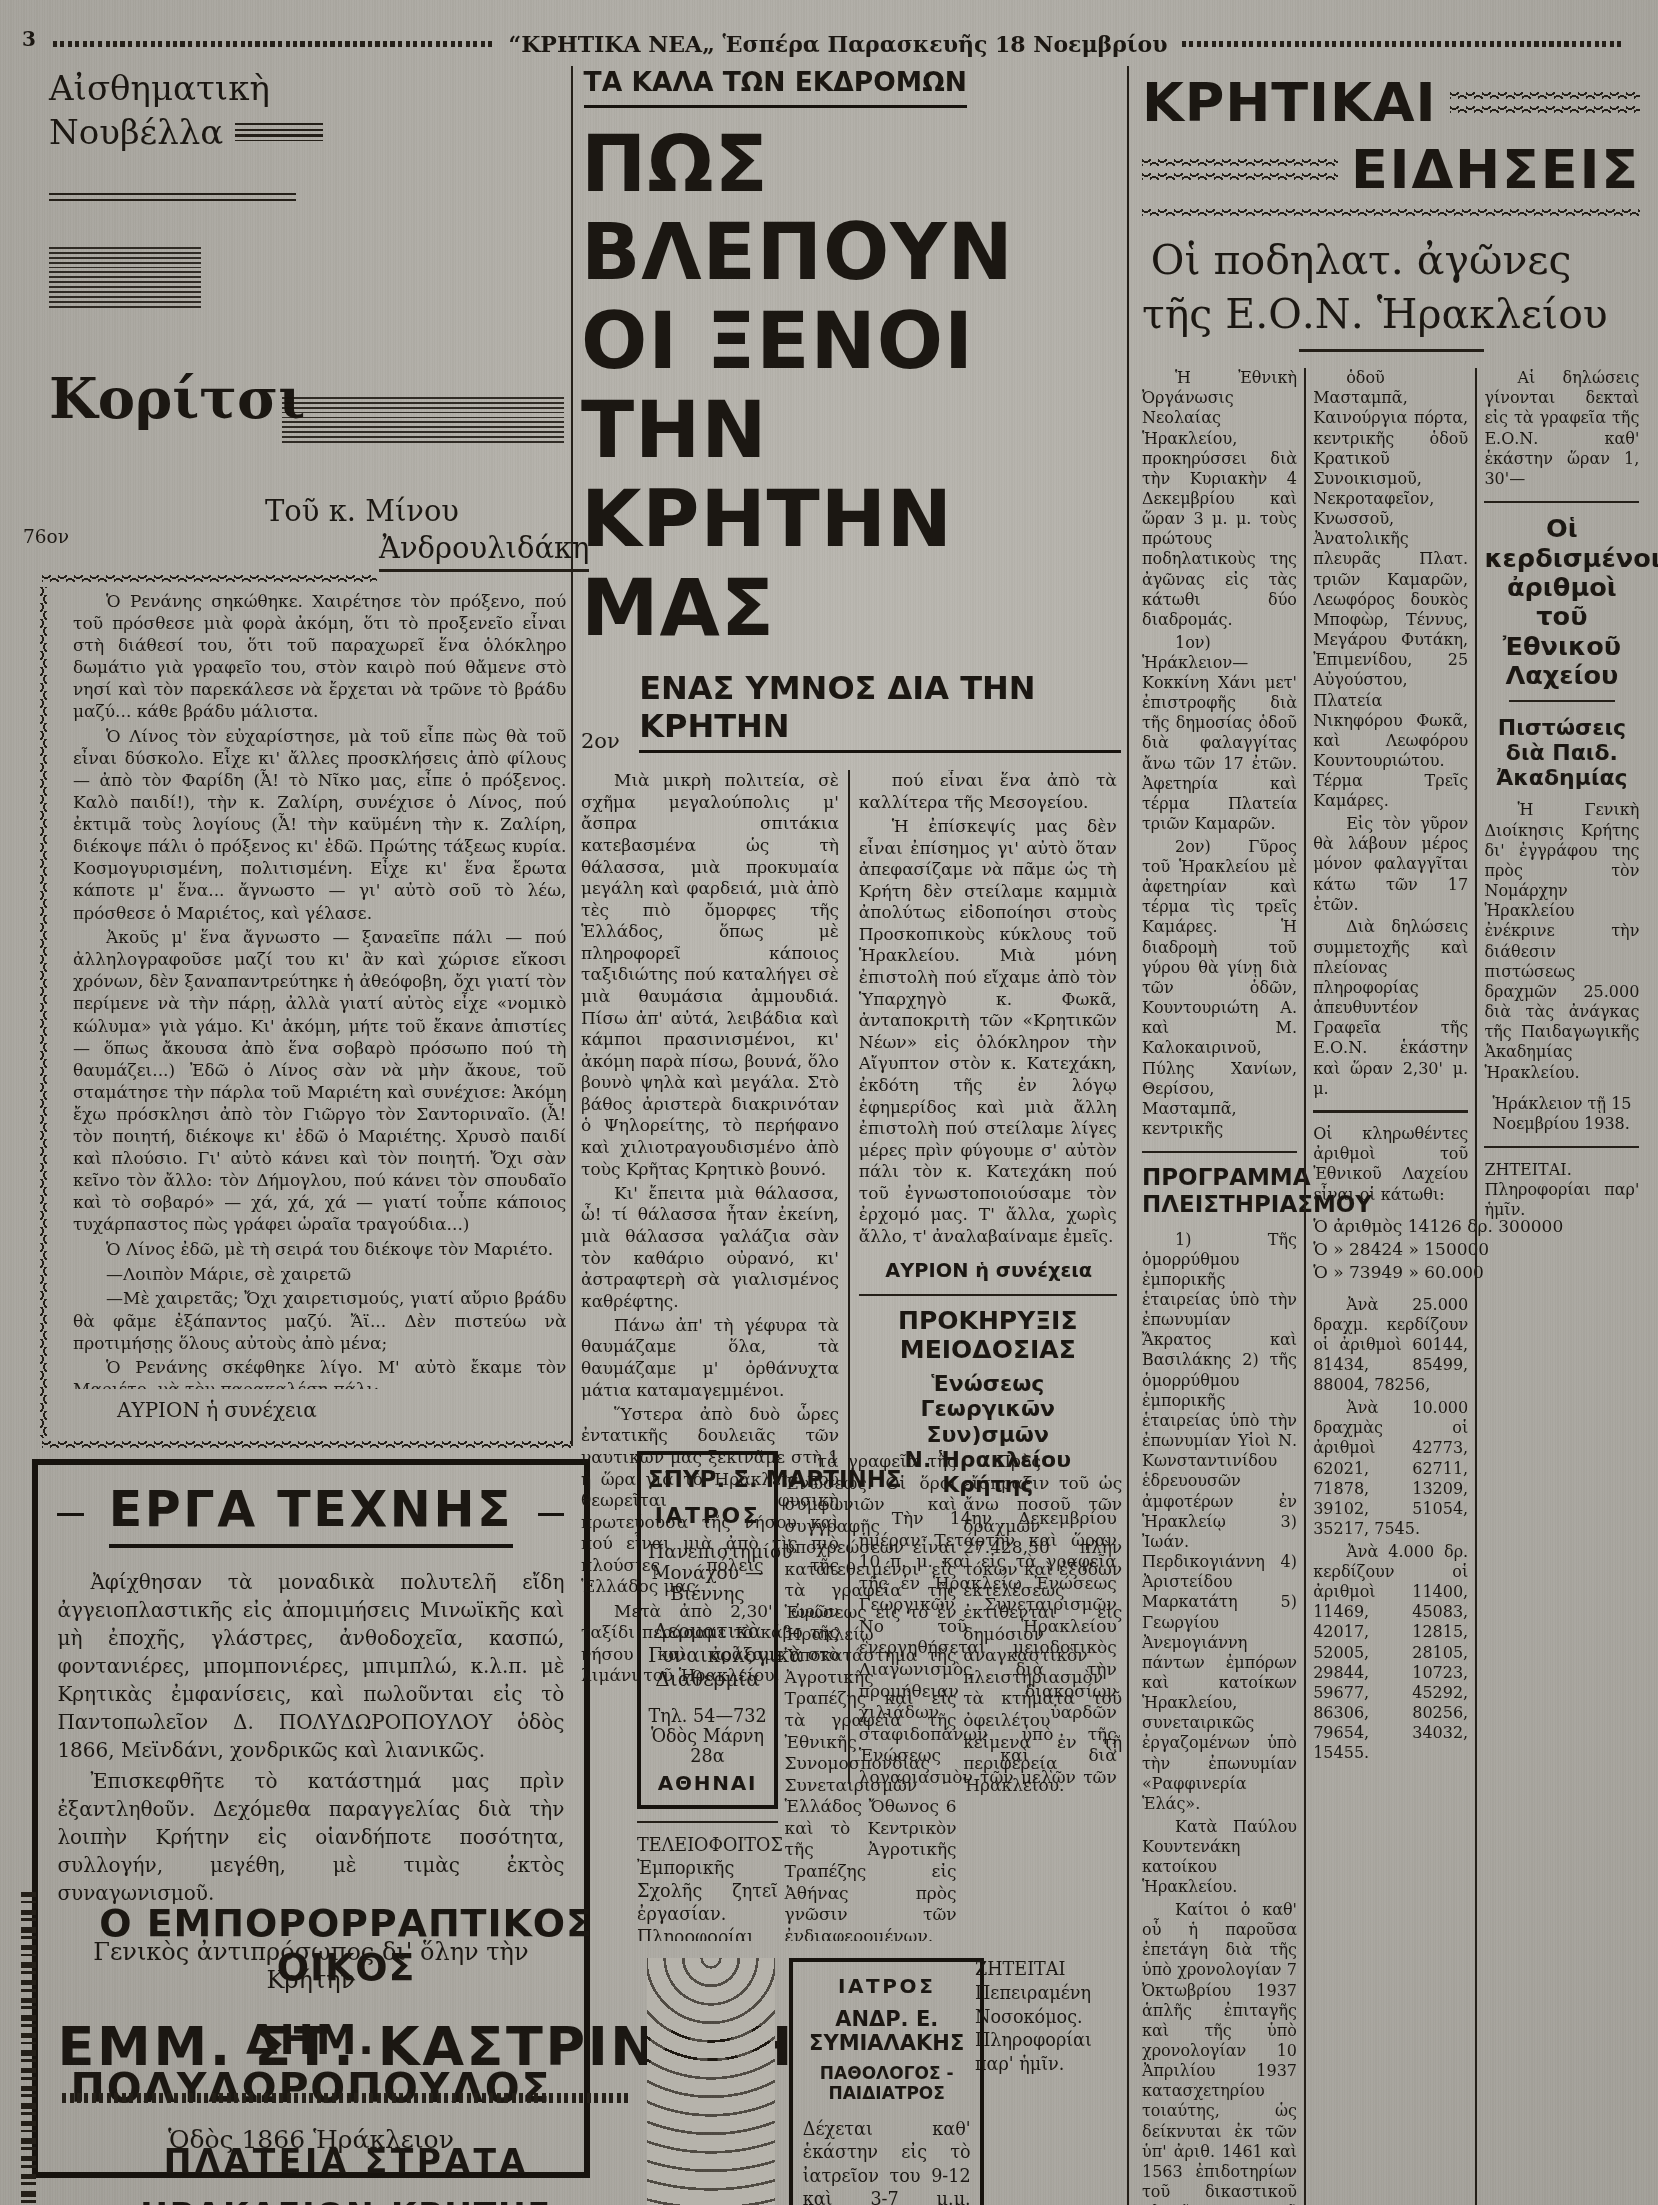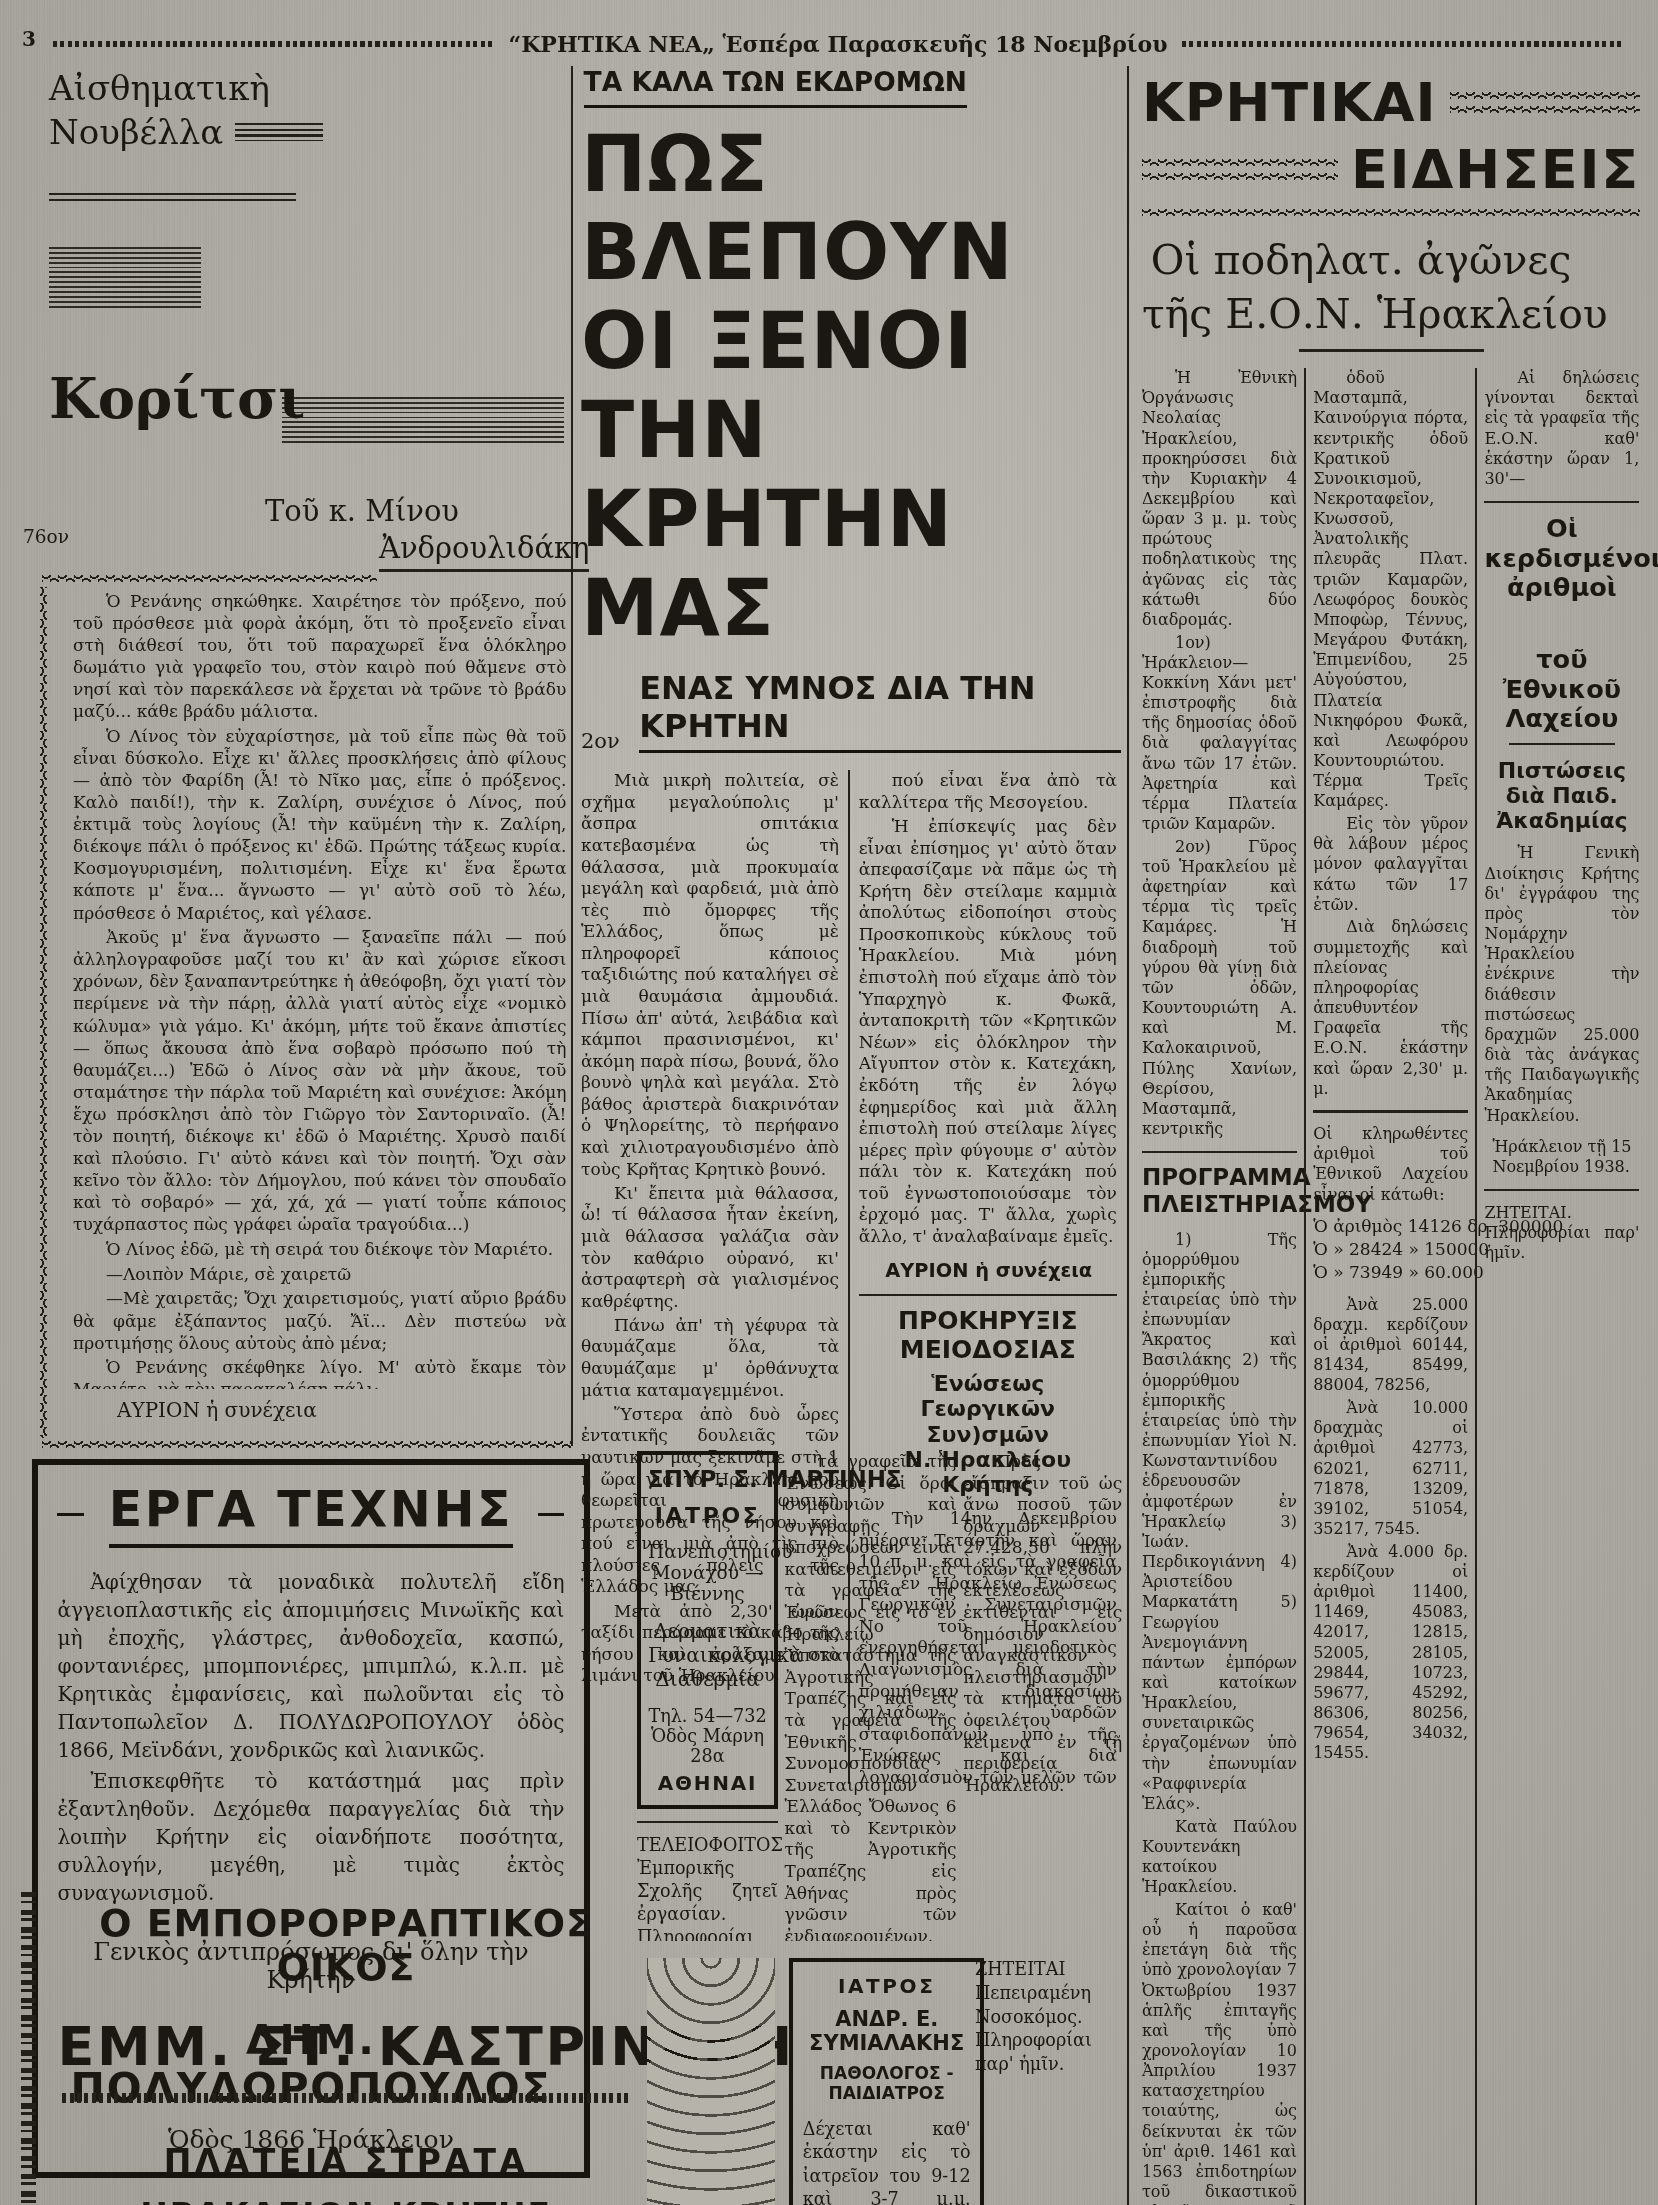--- a/index.html
+++ b/index.html
@@ -245,21 +245,21 @@
             <p class="para">Ἀνὰ 4.000 δρ. κερδίζουν οἱ ἀριθμοὶ 11400, 11469, 45083, 42017, 12815, 52005, 28105, 29844, 10723, 59677, 45292, 86306, 80256, 79654, 34032, 15455.</p>
           </div>
       </div>
       <div class="vrule" style="margin:0 7px;"></div>
       <div style="width:155px;">
         <div class="newstext just">
             <p class="para">Αἱ δηλώσεις γίνονται δεκταὶ εἰς τὰ γραφεῖα τῆς Ε.Ο.Ν. καθ' ἑκάστην ὥραν 1, 30'—</p>
           </div>
         <hr class="hr">
         <div class="colhead" style="font-size:25.6px;">Οἱ κερδισμένοι ἀριθμοὶ</div>
-        <div class="colhead" style="font-size:25.6px;margin-bottom:8.8px;margin-top:43px;">τοῦ Ἐθνικοῦ Λαχείου</div>
+        <div class="colhead" style="font-size:25.6px;margin-bottom:8.8px;">τοῦ Ἐθνικοῦ Λαχείου</div>
         <div style="width:106px;height:2.2px;background:#241f18;margin:0 auto 13.2px auto;"></div>
         <div class="colhead" style="font-size:22px;">Πιστώσεις</div>
         <div class="colhead" style="font-size:22px;margin-bottom:9.7px;">διὰ Παιδ. Ἀκαδημίας</div>
         <div class="newstext just">
             <p class="para">Ἡ Γενικὴ Διοίκησις Κρήτης δι' ἐγγράφου της πρὸς τὸν Νομάρχην Ἡρακλείου ἐνέκρινε τὴν διάθεσιν πιστώσεως δραχμῶν 25.000 διὰ τὰς ἀνάγκας τῆς Παιδαγωγικῆς Ἀκαδημίας Ἡρακλείου.</p>
           </div>
         <div class="newstext" style="margin-top:11.5px;margin-left:8px;">Ἡράκλειον τῇ 15 Νοεμβρίου 1938.</div>
         <hr class="hr">
         <div class="newstext just">ΖΗΤΕΙΤΑΙ. Πληροφορίαι παρ' ἡμῖν.</div>
       </div>

